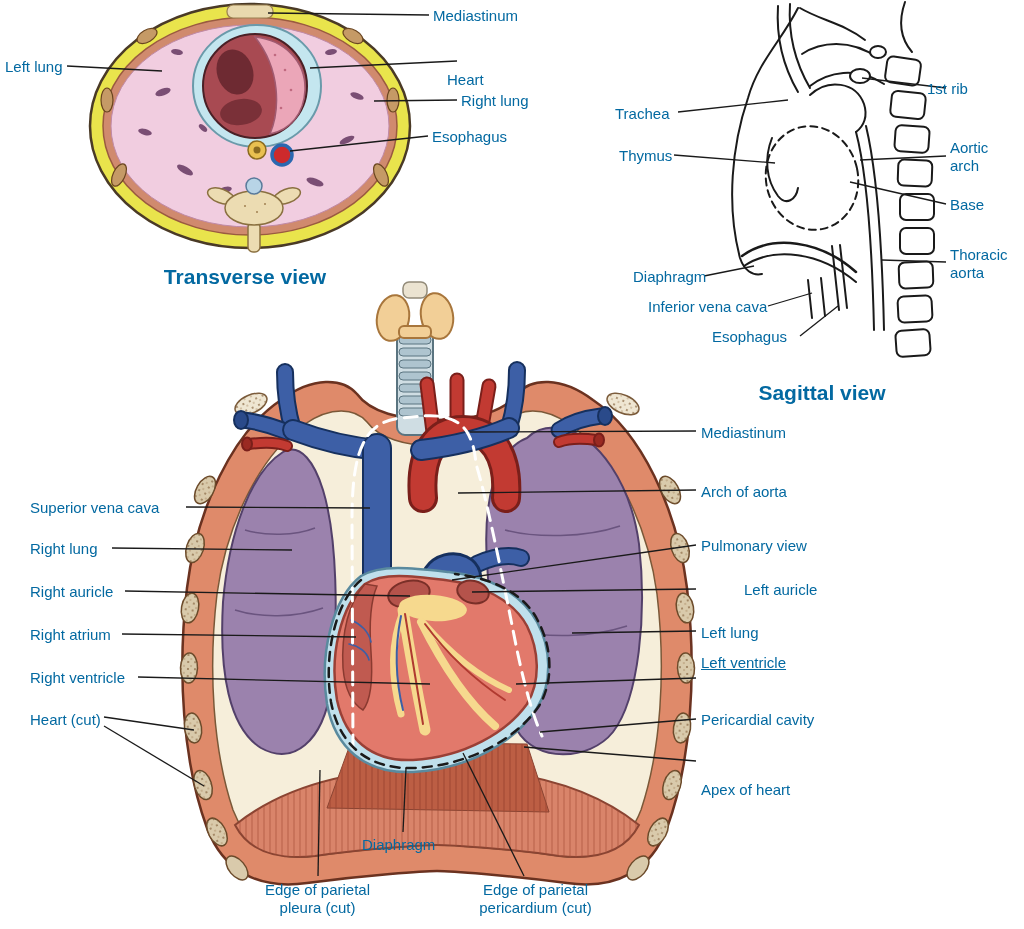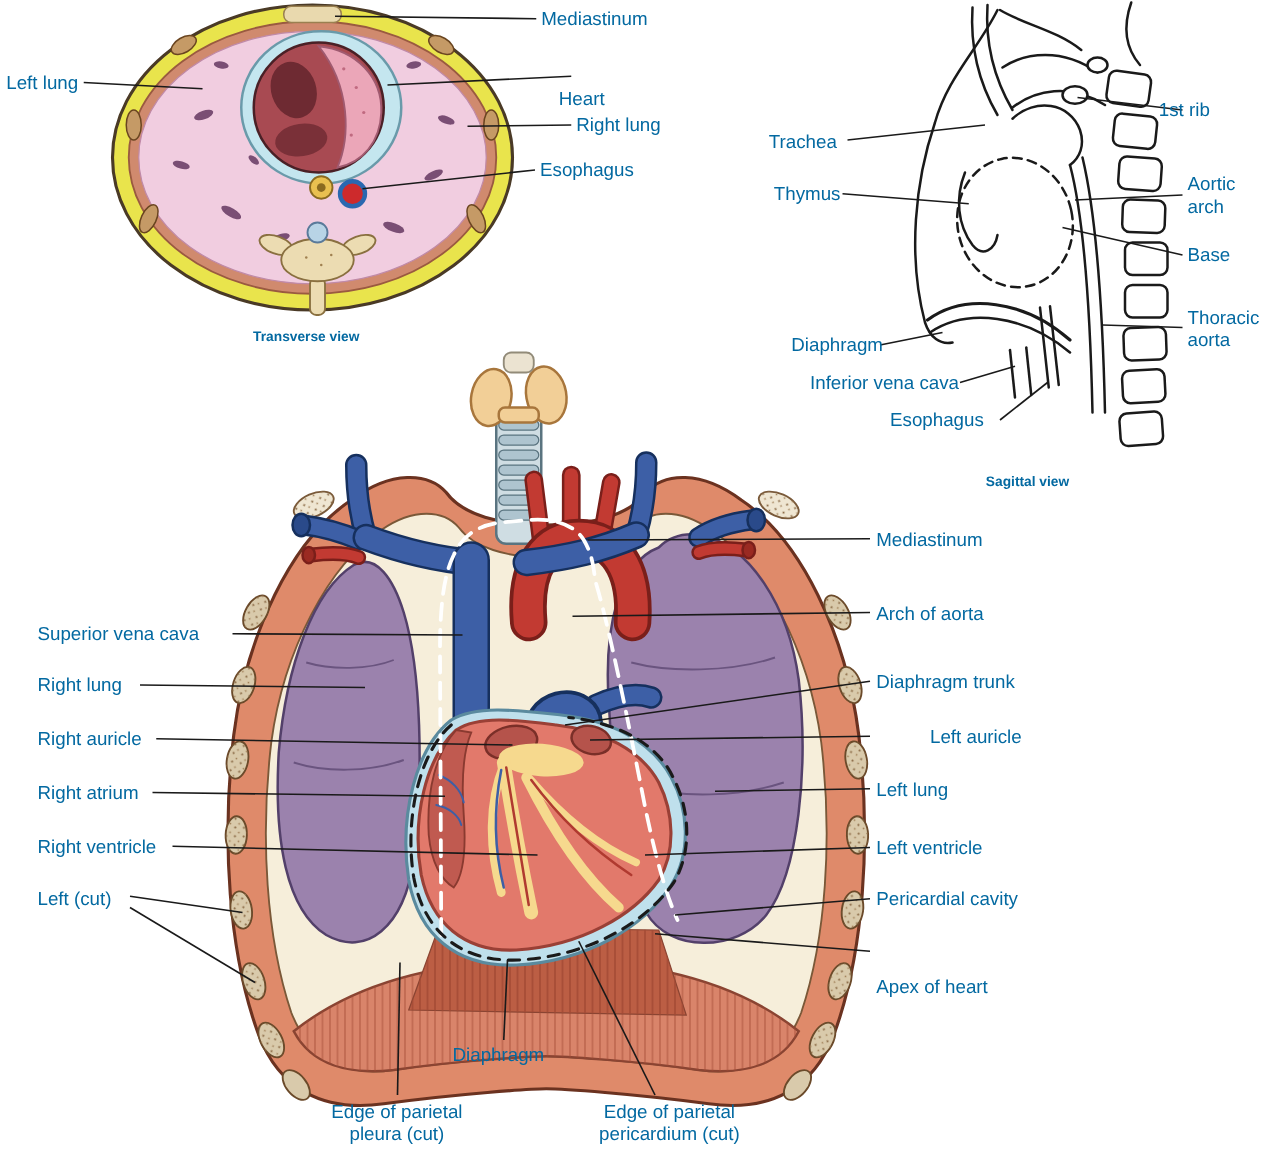--- a/index.html
+++ b/index.html
@@ -6,21 +6,21 @@
   #canvas{
     position:relative;width:1024px;height:929px;background:#fff;overflow:hidden;
     font-family:"Liberation Sans", sans-serif;
   }
   .view-svg{position:absolute;}
   .lbl{
     position:absolute;font-size:15px;line-height:1.22;color:#0369a1;
     white-space:pre-line;
   }
   .lbl.center{text-align:center;}
-  .cap{font-weight:bold;font-size:11px;}
+  .cap{font-weight:bold;font-size:21px;}
   #leaders{position:absolute;left:0;top:0;pointer-events:none;}
   #leaders line{stroke:#1a1a1a;stroke-width:1.3;}
 </style>
 </head>
 <body>
 
 <div id="canvas">
 
   <svg class="view-svg" style="left:85px;top:0;" width="330" height="258" viewBox="0 0 330 258">
     <g>
@@ -336,28 +336,28 @@
   <div class="lbl" style="left:950px;top:196px;">Base</div>
   <div class="lbl" style="left:950px;top:246px;">Thoracic
 aorta</div>
   <div class="lbl cap center" style="left:752px;top:364px;width:140px;margin-top:16px;">Sagittal view</div>
 
   <div class="lbl" style="left:30px;top:499px;">Superior vena cava</div>
   <div class="lbl" style="left:30px;top:540px;">Right lung</div>
   <div class="lbl" style="left:30px;top:583px;">Right auricle</div>
   <div class="lbl" style="left:30px;top:626px;">Right atrium</div>
   <div class="lbl" style="left:30px;top:669px;">Right ventricle</div>
-  <div class="lbl" style="left:30px;top:711px;">Left (cut)</div>
+  <div class="lbl" style="left:30px;top:711px;">Heart (cut)</div>
 
   <div class="lbl" style="left:701px;top:424px;">Mediastinum</div>
   <div class="lbl" style="left:701px;top:483px;">Arch of aorta</div>
-  <div class="lbl" style="left:701px;top:537px;">Diaphragm trunk</div>
+  <div class="lbl" style="left:701px;top:537px;">Pulmonary view</div>
   <div class="lbl" style="left:701px;top:581px;margin-left:43px;">Left auricle</div>
   <div class="lbl" style="left:701px;top:624px;">Left lung</div>
-  <div class="lbl" style="left:701px;top:670px;">Left ventricle</div>
+  <div class="lbl" style="left:701px;top:654px;text-decoration:underline;">Left ventricle</div>
   <div class="lbl" style="left:701px;top:711px;">Pericardial cavity</div>
   <div class="lbl" style="left:701px;top:753px;margin-top:28px;">Apex of heart</div>
 
   <div class="lbl" style="left:362px;top:836px;">Diaphragm</div>
   <div class="lbl center" style="left:240px;top:881px;width:155px;">Edge of parietal
 pleura (cut)</div>
   <div class="lbl center" style="left:448px;top:881px;width:175px;">Edge of parietal
 pericardium (cut)</div>
 
 </div>

